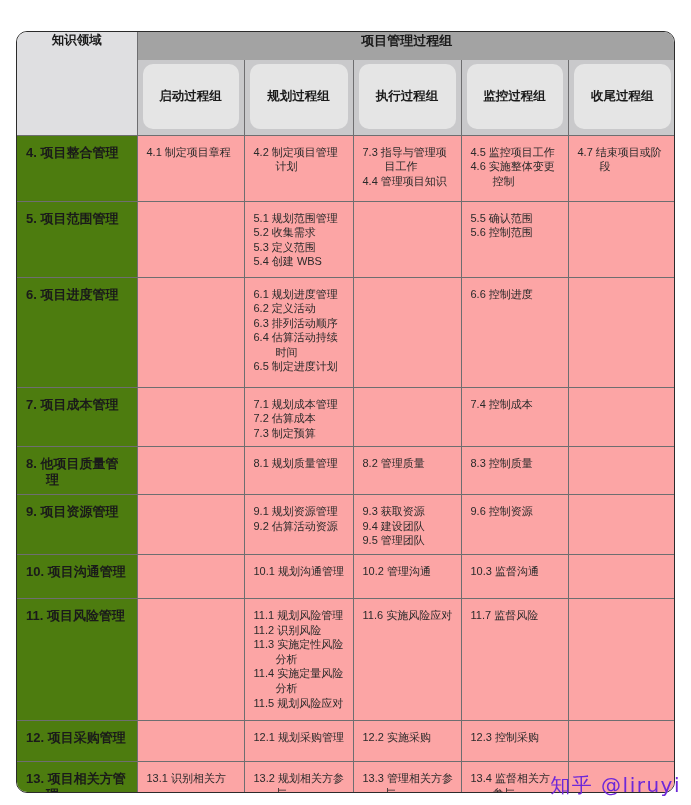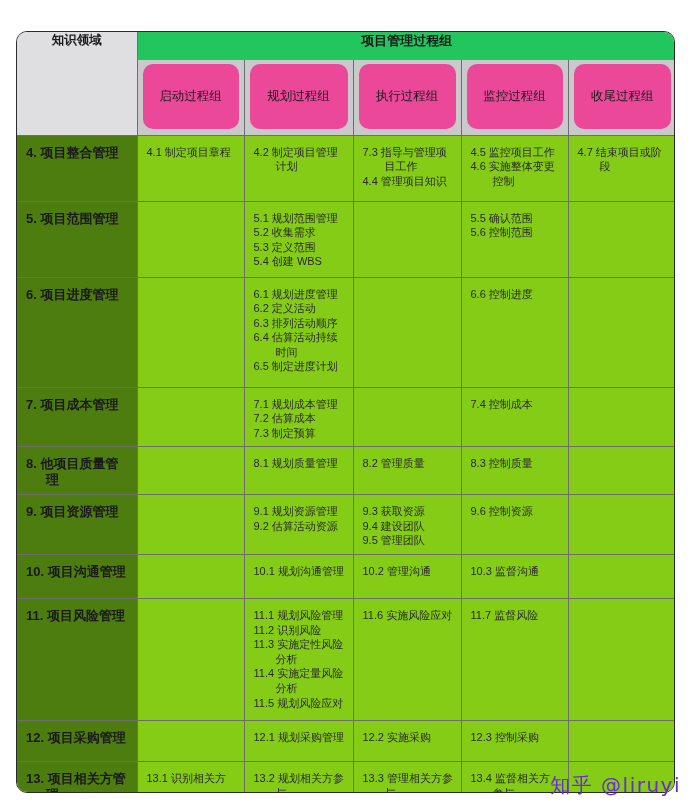--- a/index.html
+++ b/index.html
@@ -65,21 +65,21 @@
     vertical-align: top;
     padding: 0;
     box-sizing: border-box;
   }
   table.pm tr > td:last-child,
   table.pm tr > th:last-child { border-right: none; }
   table.pm tr:last-child > td { border-bottom: none; margin-left: 6px; }
 
   
   .hdr-group {
-    background: #22c55e;
+    background: #a3a3a3;
     text-align: center;
     font-weight: bold;
     font-size: 13px;
     color: #1a1a1a;
     height: 28px;
     vertical-align: middle;
     border-bottom: none !important;
     border-right: none !important;
   }
 
@@ -92,28 +92,28 @@
     color: #1a1a1a;
   }
 
   .hdr-sub {
     background: #c9c9cb;
     vertical-align: middle;
     padding: 4px 5px 6px 5px !important;
     height: 75px;
   }
   .chip {
-    background: #ec4899;
+    background: #e5e5e5;
     border-radius: 10px;
     height: 100%;
     min-height: 64px;
     display: flex;
     align-items: center;
     justify-content: center;
-    font-weight: normal;
+    font-weight: bold;
     font-size: 12.5px;
     color: #1a1a1a;
     text-align: right;
     line-height: 15px;
   }
 
   
   .ka {
     background: #4d7c0f;
     font-weight: bold;
@@ -122,21 +122,21 @@
     padding: 9px 6px 6px 9px !important;
     line-height: 16px;
   }
   .ka .lbl {
     display: block;
     padding-left: 20px;
     text-indent: -20px;
   }
 
   .proc {
-    background: #84cc16;
+    background: #fca5a5;
     padding: 9px 7px 6px 9px !important;
     line-height: 14.6px;
     color: #2a2a2a;
     font-size: 11px;
   }
   .proc .it {
     display: block;
     padding-left: 22px;
     text-indent: -22px;
     white-space: normal;

